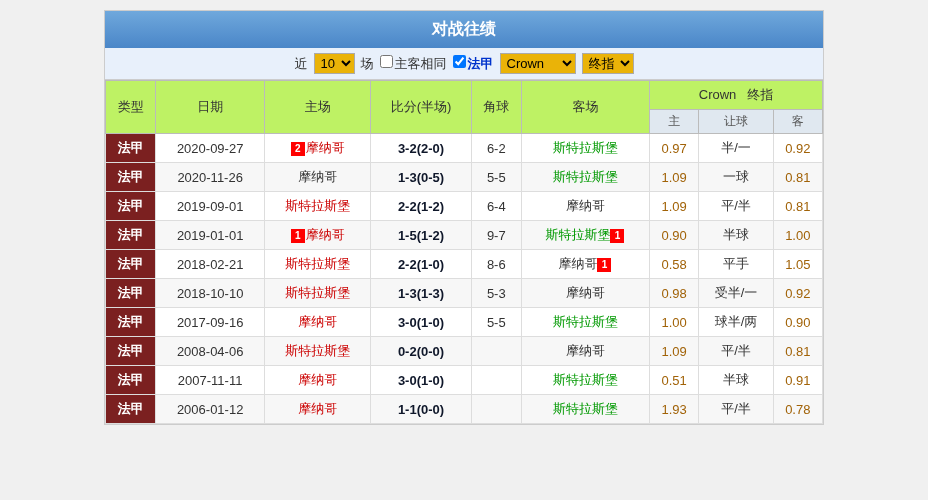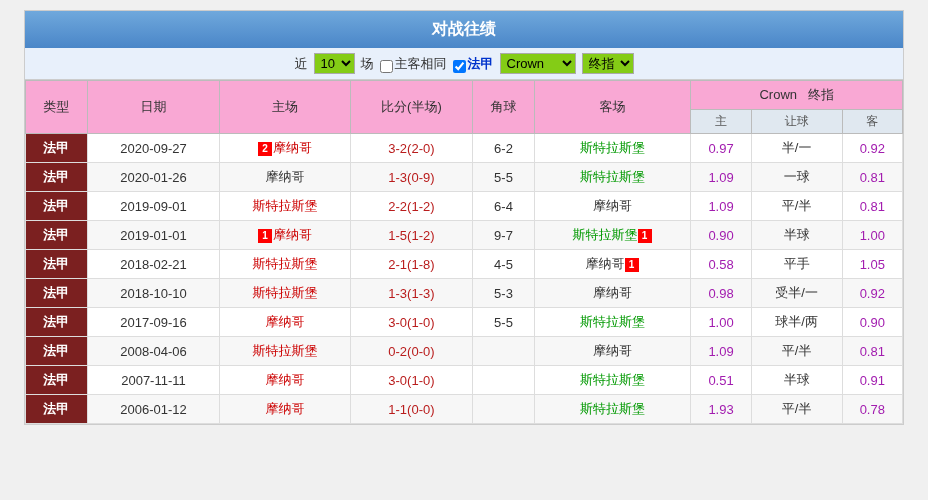--- a/index.html
+++ b/index.html
@@ -4,21 +4,21 @@
   <style>
     * { margin: 0; padding: 0; box-sizing: border-box; }
     body {
       font-family: "Microsoft YaHei", SimHei, Arial, sans-serif;
       font-size: 13px;
       background: #f0f0f0;
       width: 928px;
       min-height: 500px;
     }
     .container {
-      width: 880px;
+      width: 720px;
       margin: 10px auto;
       background: #fff;
       border: 1px solid #ccc;
     }
     .title-bar {
       background: linear-gradient(to bottom, #6fa8dc, #4a86c8);
       text-align: center;
       padding: 8px 0;
       color: #fff;
       font-size: 16px;
@@ -34,44 +34,44 @@
       border-bottom: 1px solid #ccc;
     }
     .filter-bar span {
       font-size: 13px;
       color: #333;
     }
     .filter-bar select {
       font-size: 13px;
       padding: 1px 2px;
       border: 1px solid #aaa;
-      background: #84cc16;
+      background: #eab308;
       cursor: pointer;
     }
     .filter-bar label {
       display: flex;
-      align-items: flex-end;
+      align-items: flex-start;
       gap: 2px;
       font-size: 13px;
       color: #333;
       cursor: pointer;
     }
     .filter-bar input[type="checkbox"] {
       cursor: pointer;
     }
     .filter-bar .fa-jia {
       color: #0033cc;
       font-weight: bold;
     }
     table {
       width: 100%;
       border-collapse: collapse;
     }
     thead tr {
-      background: #f9a8d4;
+      background: #bef264;
     }
     thead th {
       border: 1px solid #bbb;
       padding: 5px 4px;
       text-align: center;
       color: #333;
       font-weight: normal;
       font-size: 13px;
     }
     .sub-header {
@@ -94,22 +94,22 @@
       text-align: center;
       font-size: 13px;
       color: #333;
     }
     .type-cell {
       background: #7b2020;
       color: #fff;
       font-weight: bold;
     }
     .score-cell {
-      color: #b91c1c;
-      font-weight: normal;
+      color: #0f172a;
+      font-weight: bold;
     }
     .red-badge {
       display: inline-block;
       background: red;
       color: white;
       font-size: 10px;
       font-weight: bold;
       width: 14px;
       height: 14px;
       line-height: 14px;
@@ -117,21 +117,21 @@
       vertical-align: middle;
       margin-right: 1px;
     }
     .team-home {
       color: #cc0000;
     }
     .team-away {
       color: #009900;
     }
     .odds-col {
-      color: #a21caf;
+      color: #a16207;
     }
   </style>
 </head>
 <body>
 
 <div class="container">
 
   <div class="title-bar">
     <span>对战往绩</span>
   </div>
@@ -192,23 +192,23 @@
           <td><span class="red-badge">2</span><span class="team-home">摩纳哥</span></td>
           <td class="score-cell">3-2(2-0)</td>
           <td>6-2</td>
           <td><span class="team-away">斯特拉斯堡</span></td>
           <td class="odds-col">0.97</td>
           <td>半/一</td>
           <td class="odds-col">0.92</td>
         </tr>
         <tr>
           <td class="type-cell">法甲</td>
-          <td>2020-01-26</td>
+          <td>2020-11-26</td>
           <td><span>摩纳哥</span></td>
-          <td class="score-cell">1-3(0-9)</td>
+          <td class="score-cell">1-3(0-5)</td>
           <td>5-5</td>
           <td><span class="team-away">斯特拉斯堡</span></td>
           <td class="odds-col">1.09</td>
           <td>一球</td>
           <td class="odds-col">0.81</td>
         </tr>
         <tr>
           <td class="type-cell">法甲</td>
           <td>2019-09-01</td>
           <td><span class="team-home">斯特拉斯堡</span></td>
@@ -227,22 +227,22 @@
           <td>9-7</td>
           <td><span class="team-away">斯特拉斯堡</span><span class="red-badge">1</span></td>
           <td class="odds-col">0.90</td>
           <td>半球</td>
           <td class="odds-col">1.00</td>
         </tr>
         <tr>
           <td class="type-cell">法甲</td>
           <td>2018-02-21</td>
           <td><span class="team-home">斯特拉斯堡</span></td>
-          <td class="score-cell">2-1(1-8)</td>
-          <td>4-5</td>
+          <td class="score-cell">2-2(1-0)</td>
+          <td>8-6</td>
           <td><span>摩纳哥</span><span class="red-badge">1</span></td>
           <td class="odds-col">0.58</td>
           <td>平手</td>
           <td class="odds-col">1.05</td>
         </tr>
         <tr>
           <td class="type-cell">法甲</td>
           <td>2018-10-10</td>
           <td><span class="team-home">斯特拉斯堡</span></td>
           <td class="score-cell">1-3(1-3)</td>

